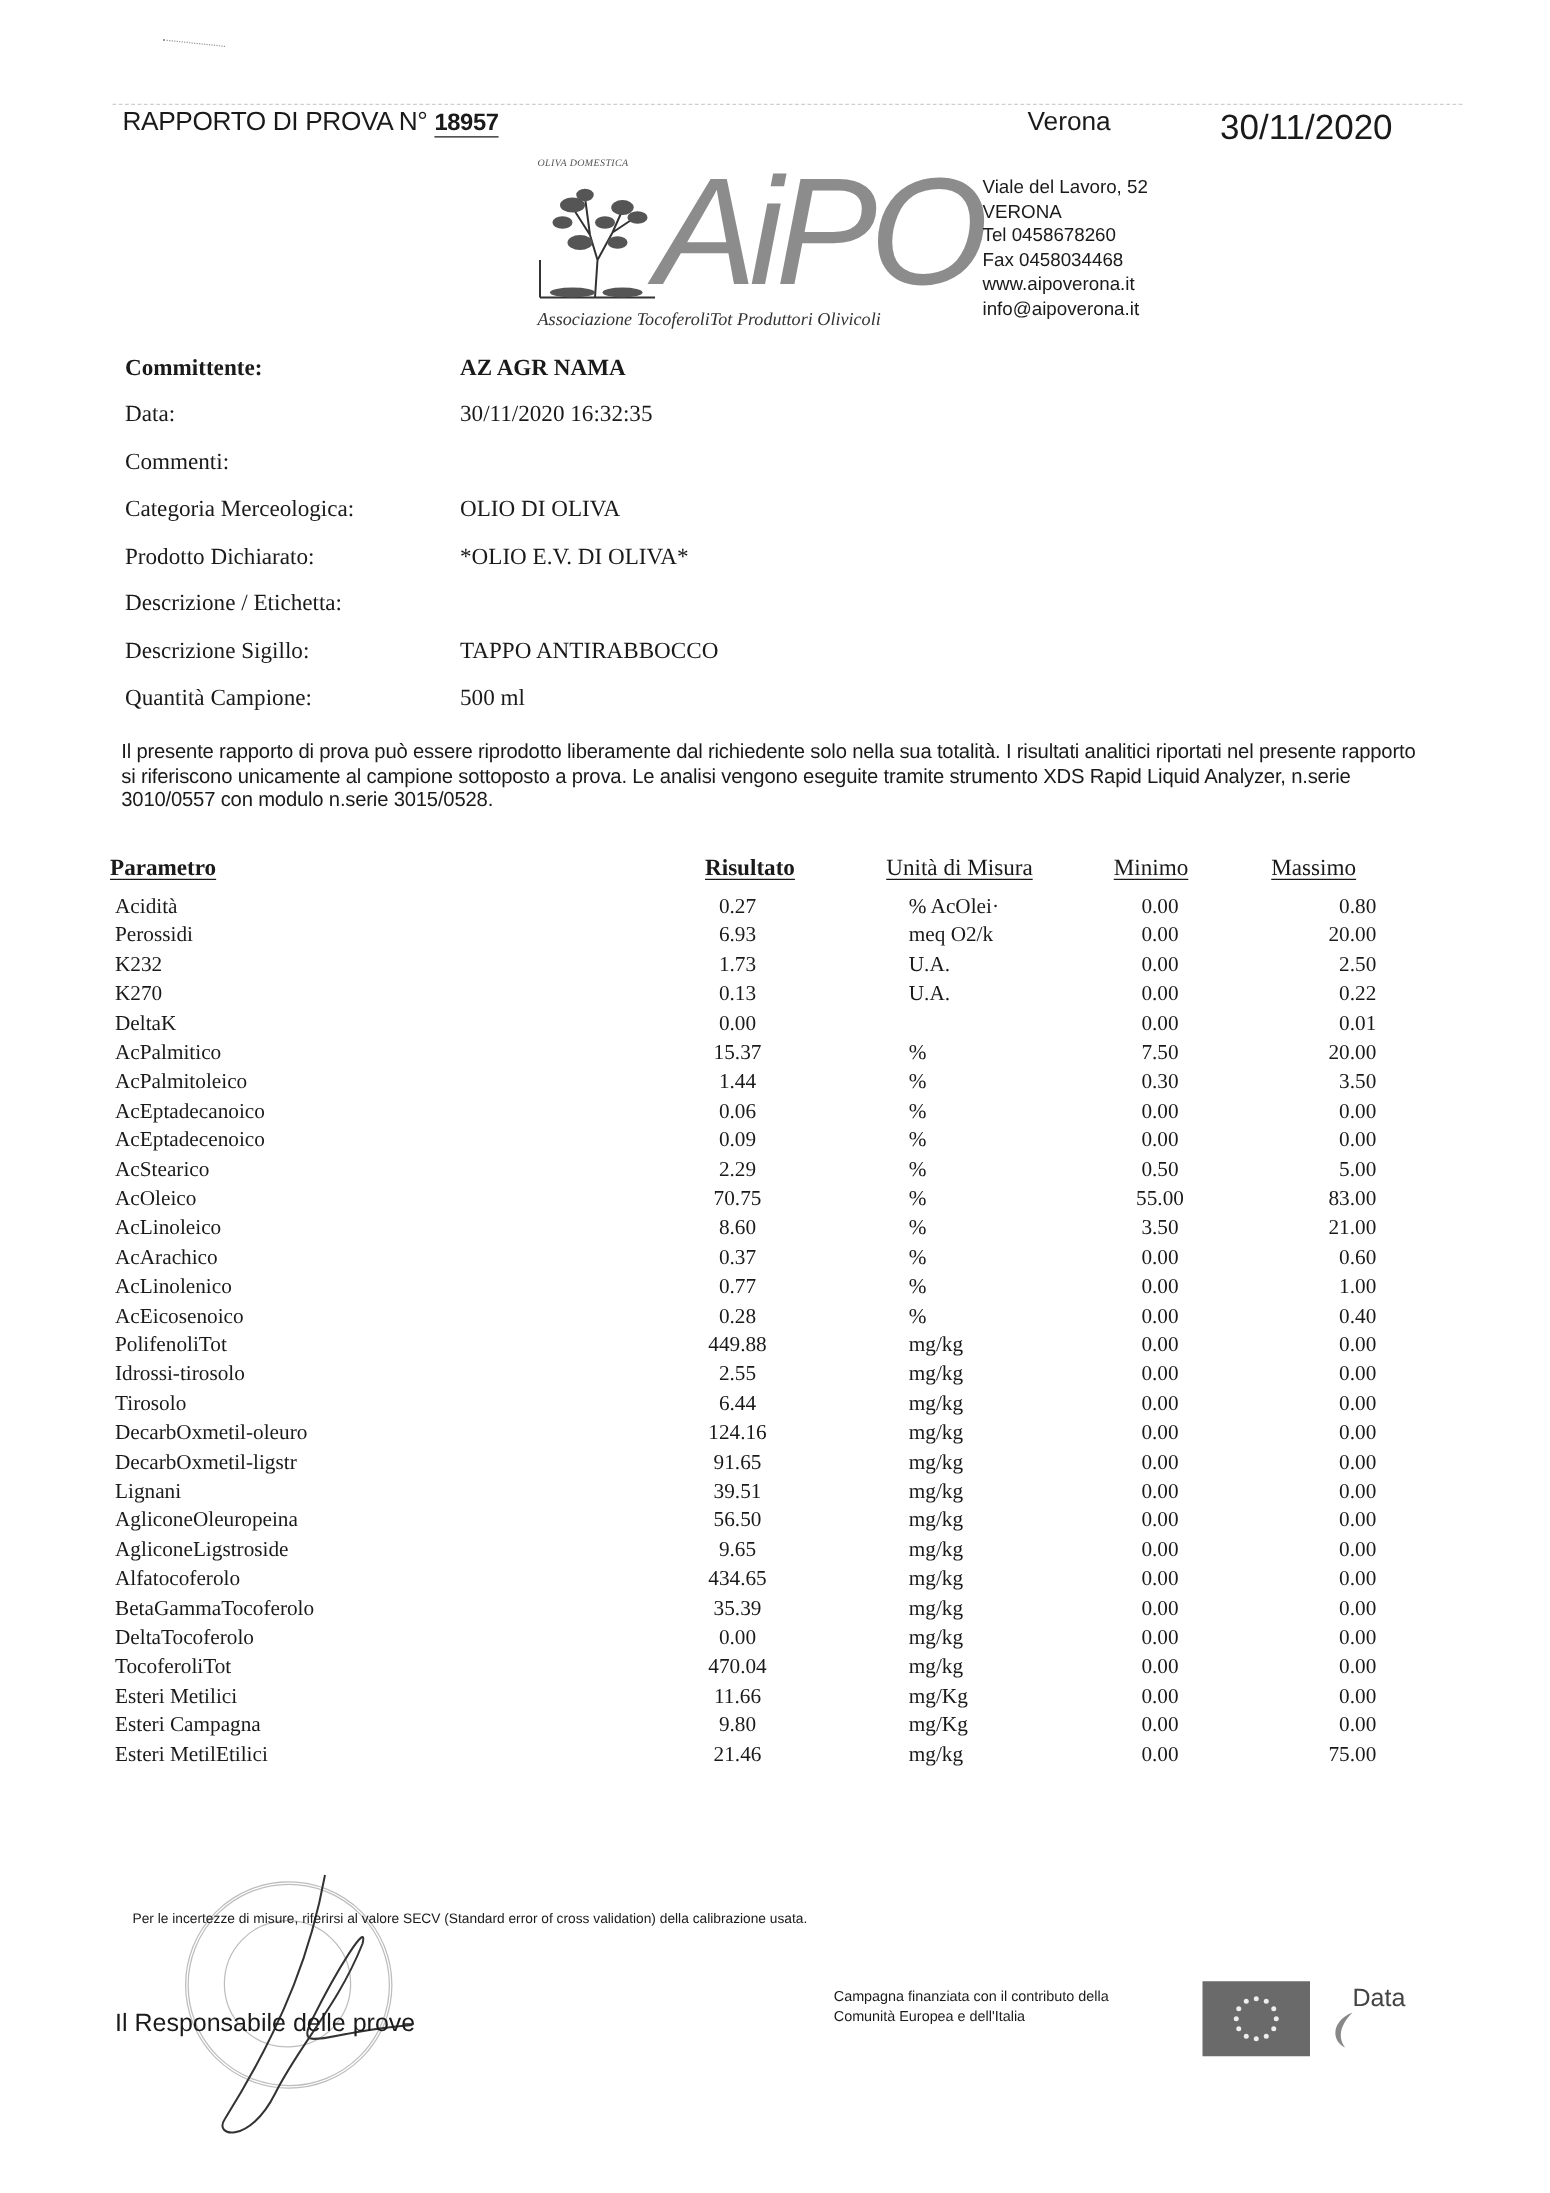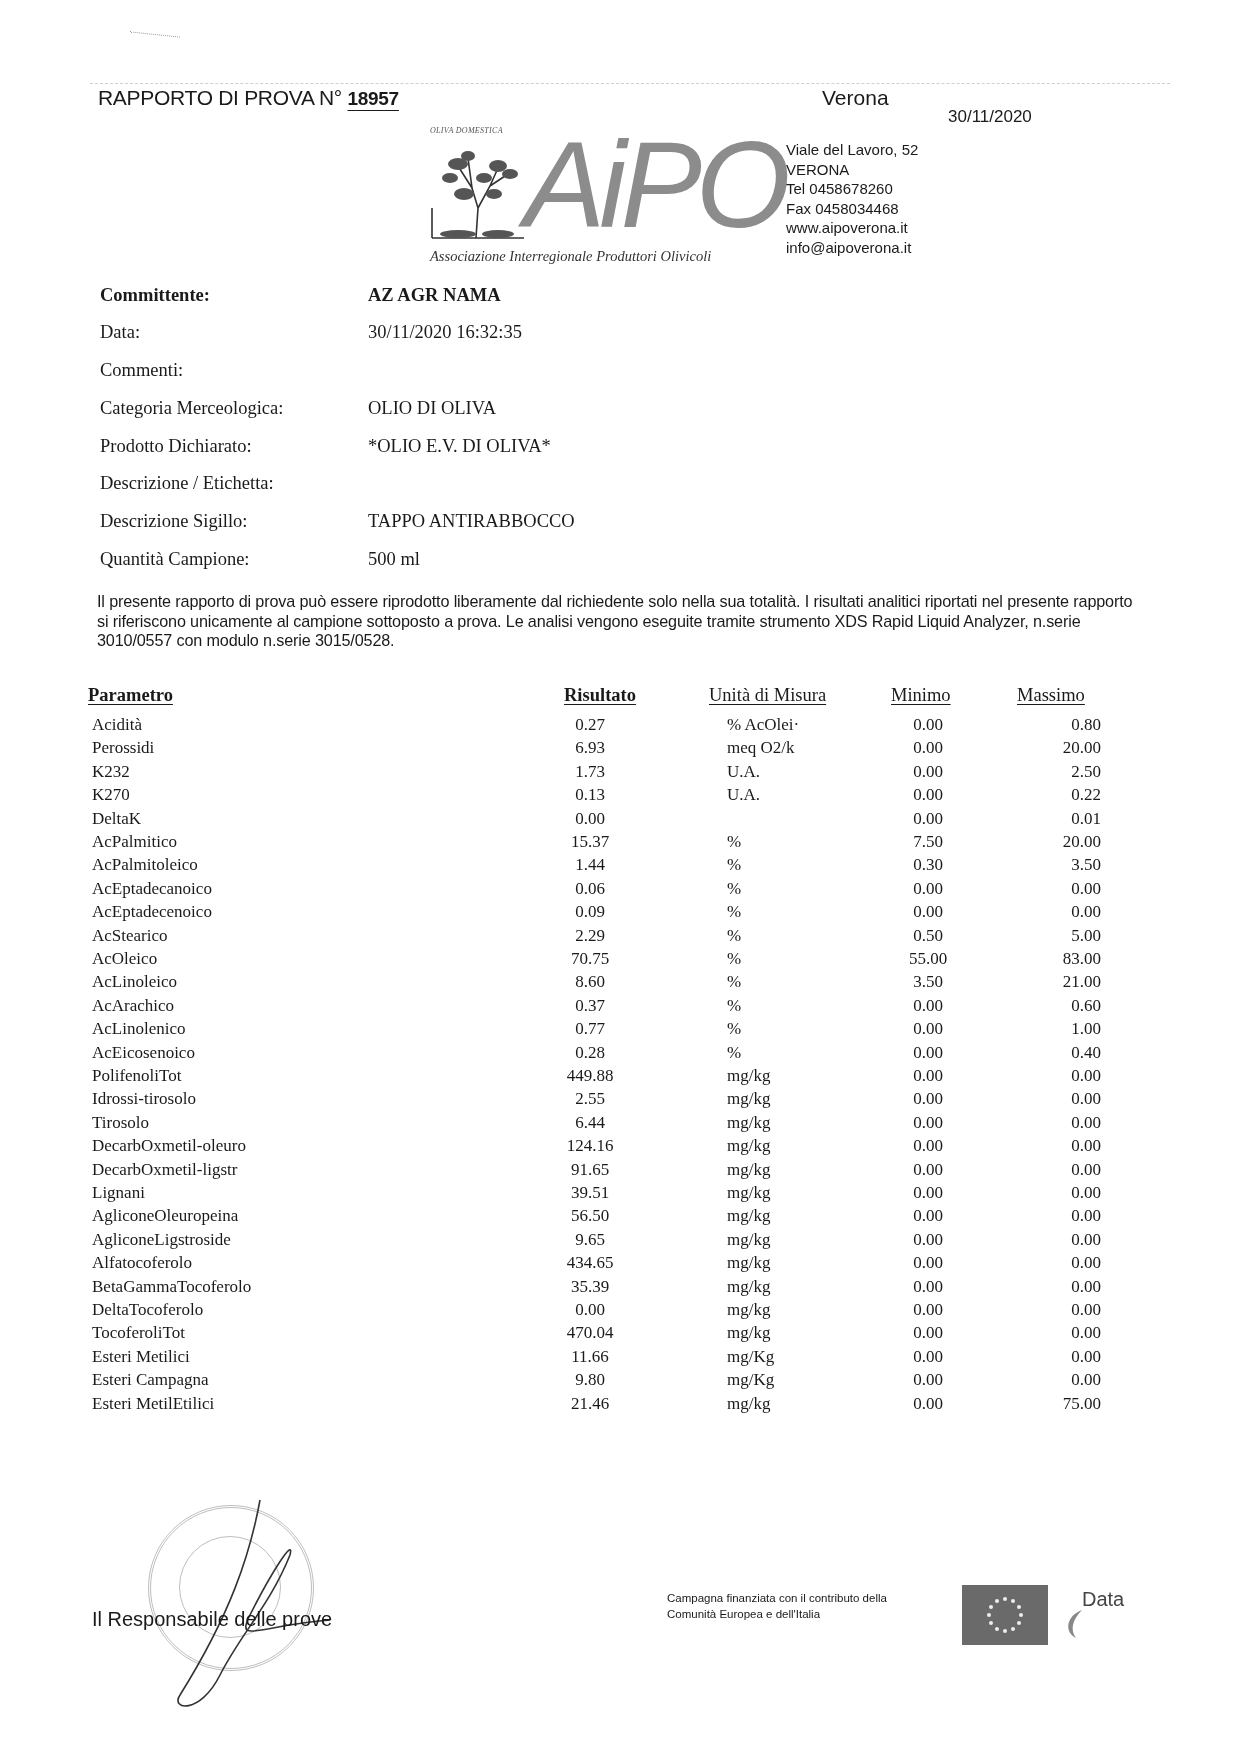--- a/index.html
+++ b/index.html
@@ -6,21 +6,21 @@
     body { width: 1240px; height: 1754px; position: relative; overflow: hidden; color: #1a1a1a; }
     .sans { font-family: "Liberation Sans", "DejaVu Sans", sans-serif; }
     .serif { font-family: "Liberation Serif", "DejaVu Serif", serif; }
 
     .topline { position: absolute; left: 90px; right: 70px; top: 83px; border-top: 1px dashed #cfcfcf; }
     .scan-mark { position: absolute; left: 130px; top: 34px; width: 50px; height: 4px; border-top: 1px dotted #999; transform: rotate(6deg); }
 
     .report-title { position: absolute; left: 98px; top: 86px; font-size: 21px; letter-spacing: -0.3px; }
     .report-title .num { font-weight: bold; text-decoration: underline; text-underline-offset: 5px; font-size: 19px; }
     .city { position: absolute; left: 822px; top: 86px; font-size: 21px; }
-    .date-top { position: absolute; left: 948px; top: 86px; font-size: 17px; margin-top: 21px; }
+    .date-top { position: absolute; left: 976px; top: 86px; font-size: 28px; }
 
     .logo { position: absolute; left: 428px; top: 120px; width: 360px; height: 148px; font-style: italic; }
     .logo-small { position: absolute; left: 2px; top: 6px; font-size: 8px; letter-spacing: 0.3px; color: #555; font-family: "Liberation Serif", serif; }
     .tree { position: absolute; left: 0; top: 18px; width: 100px; height: 110px; }
     .logo-word { position: absolute; left: 96px; top: 4px; font-family: "Liberation Sans", sans-serif; font-size: 122px; line-height: 122px; color: #8c8c8c; letter-spacing: -6px; font-weight: normal; }
     .logo-sub { position: absolute; left: 2px; top: 128px; font-family: "Liberation Serif", serif; font-size: 14.5px; color: #333; white-space: nowrap; }
 
     .address { position: absolute; left: 786px; top: 140px; font-size: 15px; line-height: 19.5px; }
 
     .meta { position: absolute; left: 100px; top: 285px; }
@@ -87,21 +87,21 @@
         <ellipse cx="82" cy="36" rx="8" ry="5"></ellipse>
       <ellipse cx="22" cy="40" rx="8" ry="5"></ellipse>
         <ellipse cx="56" cy="40" rx="8" ry="5"></ellipse>
       <ellipse cx="36" cy="56" rx="10" ry="6"></ellipse>
         <ellipse cx="66" cy="56" rx="8" ry="5"></ellipse>
       <ellipse cx="30" cy="96" rx="18" ry="4"></ellipse>
         <ellipse cx="70" cy="96" rx="16" ry="4"></ellipse>
     </g>
   </svg>
   <div class="logo-word">AiPO</div>
-  <div class="logo-sub">Associazione Interregionale Produttori Olivicoli</div>
+  <div class="logo-sub">Associazione TocoferoliTot Produttori Olivicoli</div>
 </div>
 
 <div class="address sans">
   <div>Viale del Lavoro, 52</div>
   <div>VERONA</div>
   <div>Tel 0458678260</div>
   <div>Fax 0458034468</div>
   <div>www.aipoverona.it</div>
   <div>info@aipoverona.it</div>
 </div>
@@ -365,20 +365,21 @@
 </div>
 
 <div class="stamp">
     <div class="stamp-inner"></div>
   </div>
 <svg class="signature" viewBox="0 0 200 230">
   <path d="M120 5 C110 60, 90 120, 40 200 C30 215, 60 220, 80 180 C100 140, 130 110, 150 60 C155 40, 130 80, 110 120 C95 150, 120 130, 190 125" stroke="#333" stroke-width="1.6" fill="none"></path>
 </svg>
 
 <div class="units-note sans">
+  <div>Per le incertezze di misure, riferirsi al valore SECV (Standard error of cross validation) della calibrazione usata.</div>
 </div>
 
 <div class="responsible sans">Il Responsabile delle prove</div>
 
 <div class="funding sans">
   <div>Campagna finanziata con il contributo della</div>
   <div>Comunità Europea e dell'Italia</div>
 </div>
 
 <div class="eu-flag">

